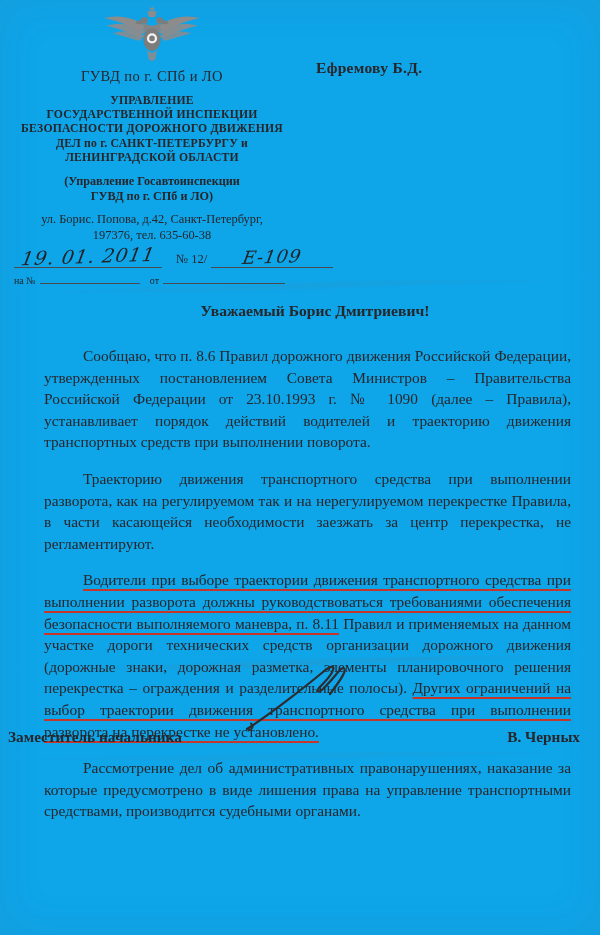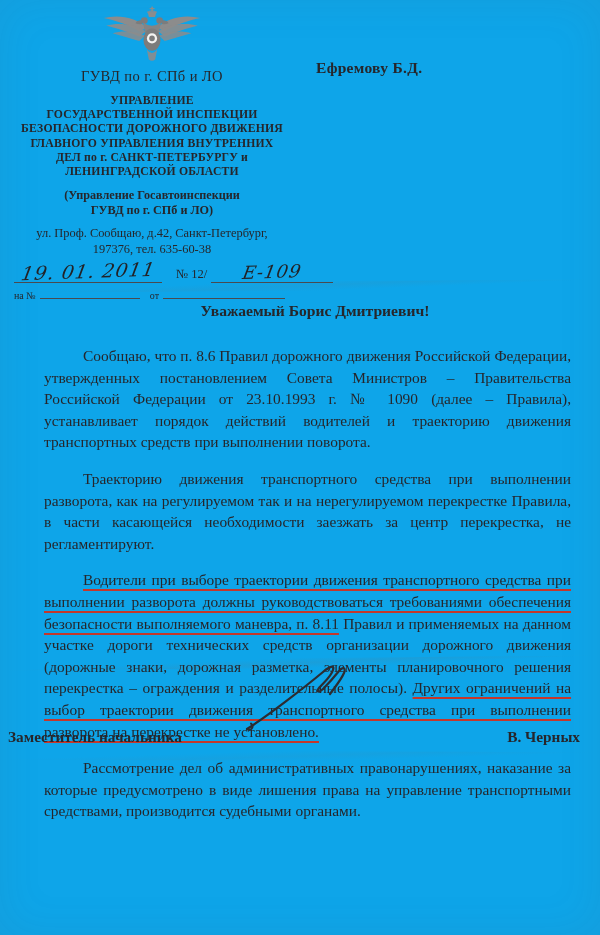--- a/index.html
+++ b/index.html
@@ -144,32 +144,31 @@
         <path d="M72,69 Q80,79 88,69 L85,84 Q80,88 75,84 Z" opacity="0.9"></path>
       </g>
     </svg>
 
     <div class="org-short">ГУВД по г. СПб и ЛО</div>
 
     <div class="org-lines">
       <div>УПРАВЛЕНИЕ</div>
       <div>ГОСУДАРСТВЕННОЙ  ИНСПЕКЦИИ</div>
       <div>БЕЗОПАСНОСТИ  ДОРОЖНОГО ДВИЖЕНИЯ</div>
-      <div>ГЛАВНОГО  УПРАВЛЕНИЯ  ВНУТРЕННИХ</div>
       <div>ДЕЛ  по г. САНКТ-ПЕТЕРБУРГУ и</div>
       <div>ЛЕНИНГРАДСКОЙ ОБЛАСТИ</div>
     </div>
 
     <div class="org-alt">
       <div>(Управление  Госавтоинспекции</div>
       <div>ГУВД  по г. СПб и ЛО)</div>
     </div>
 
     <div class="address">
-      <div>ул. Проф. Сообщаю, д.42, Санкт-Петербург,</div>
+      <div>ул. Борис. Попова, д.42, Санкт-Петербург,</div>
       <div>197376,  тел. 635-60-38</div>
     </div>
 
     <div class="date-row">
       <span class="uline date-line"><span class="hw date-hw">19. 01. 2011</span></span><span class="num-prefix">№ 12/</span><span class="uline num-line"><span class="hw num-hw">Е-109</span></span>
     </div>
 
     <div class="ref-row">
       <span>на №</span><span class="uline ref1"></span><span class="ref-ot">от</span><span class="uline ref2"></span>
     </div>

